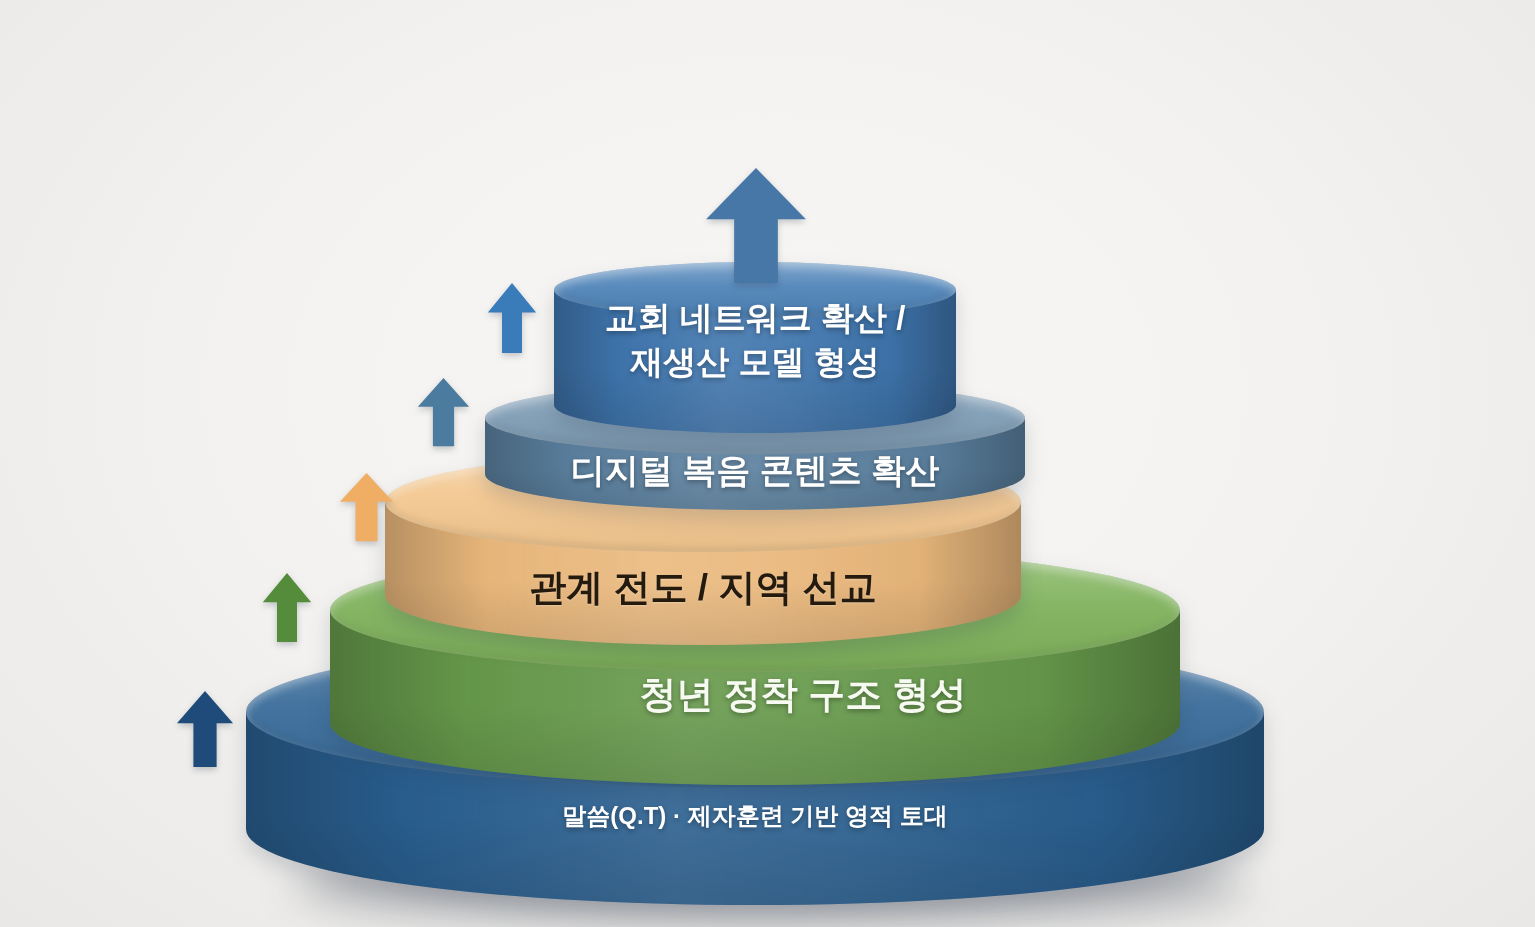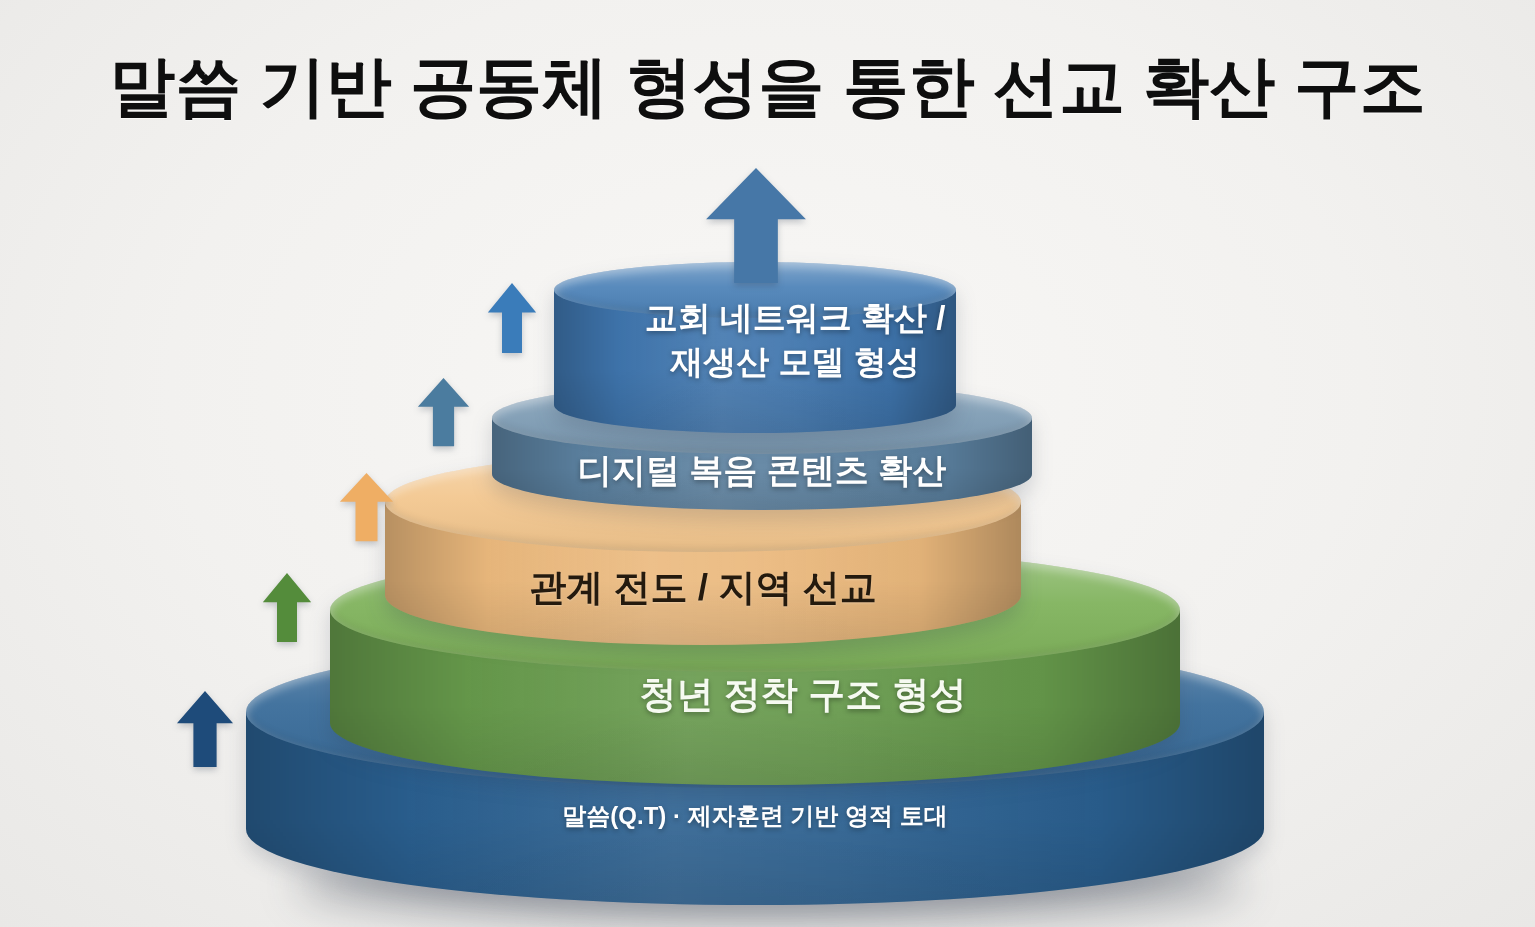--- a/index.html
+++ b/index.html
@@ -68,29 +68,29 @@
   .t2 { left: 330px; top: 548px; width: 850px; height: 237px; z-index: 2; }
   .t2 .cyl-top  { height: 124px; }
   .t2 .cyl-side { top: 62px; height: 175px; border-bottom-left-radius: 50% 62px; border-bottom-right-radius: 50% 62px; }
   .t2 .tier-label { top: 122px; font-size: 37px; }
   
   .t3 { left: 385px; top: 452px; width: 636px; height: 193px; z-index: 3; }
   .t3 .cyl-top  { height: 100px; }
   .t3 .cyl-side { top: 50px; height: 143px; border-bottom-left-radius: 50% 50px; border-bottom-right-radius: 50% 50px; }
   .t3 .tier-label { top: 111px; font-size: 37px; text-shadow: 0 1px 2px rgba(255,255,255,.25); }
   
-  .t4 { left: 485px; top: 382px; width: 540px; height: 128px; z-index: 4; margin-left: 7px; }
+  .t4 { left: 485px; top: 382px; width: 540px; height: 128px; z-index: 4; }
   .t4 .cyl-top  { height: 72px; }
   .t4 .cyl-side { top: 36px; height: 92px; border-bottom-left-radius: 50% 36px; border-bottom-right-radius: 50% 36px; }
   .t4 .tier-label { top: 66px; font-size: 34px; }
   
   .t5 { left: 554px; top: 262px; width: 402px; height: 171px; z-index: 5; }
   .t5 .cyl-top  { height: 56px; }
   .t5 .cyl-side { top: 28px; height: 143px; border-bottom-left-radius: 50% 28px; border-bottom-right-radius: 50% 28px; }
-  .t5 .tier-label { top: 34px; font-size: 33px; line-height: 1.33; padding-left: 40px; }
+  .t5 .tier-label { top: 34px; font-size: 33px; line-height: 1.33; }
 
   
   .arrow { position: absolute; z-index: 6; filter: drop-shadow(0 3px 3px rgba(40,50,70,.25)); }
   .arrow-top { left: 704px; top: 166px; width: 104px; height: 118px; }
   .a1 { left: 176px; top: 690px; width: 58px; height: 78px; }
   .a2 { left: 262px; top: 572px; width: 50px; height: 71px; }
   .a3 { left: 339px; top: 472px; width: 55px; height: 70px; }
   .a4 { left: 417px; top: 377px; width: 53px; height: 70px; }
   .a5 { left: 487px; top: 282px; width: 50px; height: 72px; }
 
@@ -101,21 +101,20 @@
     border-radius: 50%;
     filter: blur(20px);
     z-index: 0;
   }
 </style>
 </head>
 <body>
 
 <div class="stage" style="background-color: rgb(242, 241, 239);">
 
-  <h1 class="title" style="color: rgb(14, 14, 14);">말씀 기반 공동체 형성을 통한 선교 확산 구조</h1>
 
   <div class="ground-shadow"></div>
 
   <div class="tier t1">
     <div class="cyl-side" style="background-color: rgb(42, 95, 143);"></div>
     <div class="cyl-top" style="background-color: rgb(56, 107, 153);"></div>
     <div class="tier-label" style="color: rgb(255, 255, 255);">말씀(Q.T) · 제자훈련 기반 영적 토대</div>
   </div>
 
   <div class="tier t2">

